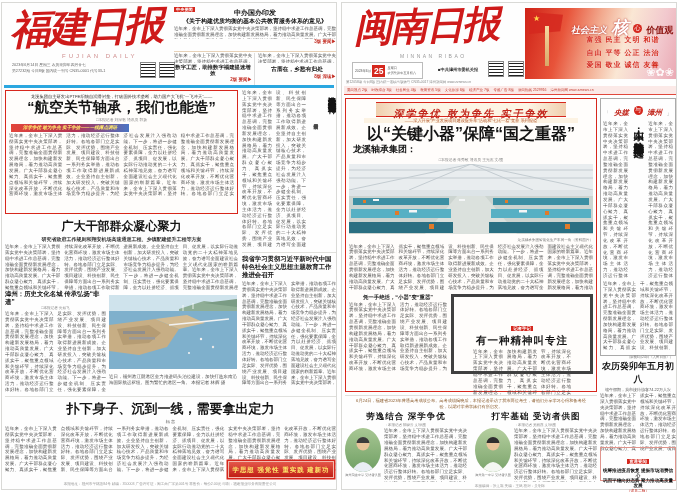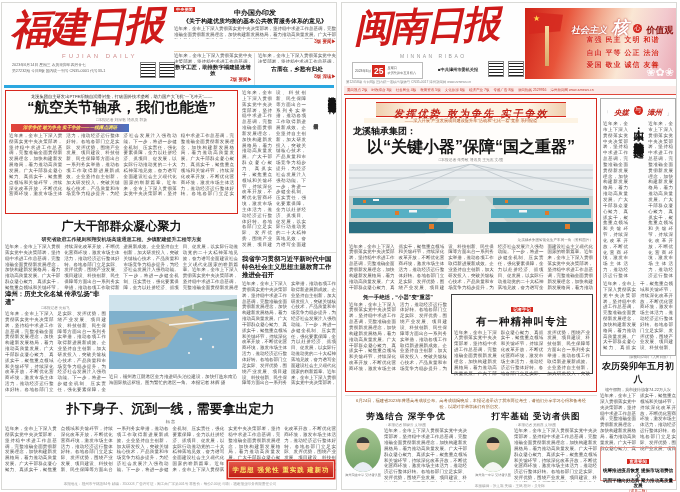--- a/index.html
+++ b/index.html
@@ -181,25 +181,25 @@
     <span style="font-size:3.5px;color:#c43c30;white-space:nowrap;">教育资讯 5版</span>
     <span style="font-size:3.5px;color:#c43c30;white-space:nowrap;">文化旅游 6版</span>
     <span style="font-size:3.5px;color:#c43c30;white-space:nowrap;">经济产业 7版</span>
     <span style="font-size:3.5px;color:#c43c30;white-space:nowrap;">专题广告 8版</span>
     <span style="font-size:3.5px;color:#c43c30;white-space:nowrap;">新闻热线 2529916</span>
     <span style="font-size:3.5px;color:#c43c30;white-space:nowrap;">漳州新闻网 www.zznews.cn</span>
   </div>
 
   <div class="abs redbox" style="left:3px;top:95px;width:252px;height:294px;padding:3px;">
     <div class="kbanner" style="width:190px;margin:0 auto;height:13px;text-align:center;">
-      <span class="script" style="font-size:10px;line-height:13px;letter-spacing:2px;">发挥优势 敢为争先 实干争效</span>
+      <span class="script" style="font-size:10px;line-height:13px;letter-spacing:2px;">深学争优 敢为争先 实干争效</span>
     </div>
     <div class="center" style="font-size:4.2px;color:#b0532a;background:#fdf3e3;width:214px;margin:1px auto 2px;">——深入开展“产业发展项目建设提升年”活动和“七比一看”竞赛 系列报道</div>
+    <div class="hl center" style="font-size:16px;line-height:1.1;">以“关键小器”保障“国之重器”</div>
     <div class="hl" style="font-size:9px;margin-left:4px;">龙溪轴承集团：</div>
-    <div class="hl center" style="font-size:16px;line-height:1.1;">以“关键小器”保障“国之重器”</div>
     <div class="center" style="font-size:3.8px;color:#888;margin:1px 0 2px;">□本报记者 朱秀敏 通讯员 王光杰 文/图</div>
     <svg width="244" height="70" viewBox="0 0 244 70">
       <rect width="244" height="70" fill="#e9edef"></rect>
       <g stroke="#c3cbd0" stroke-width="1">
         <line x1="0" y1="6" x2="244" y2="6"></line>
           <line x1="0" y1="14" x2="244" y2="14"></line>
         <line x1="122" y1="0" x2="0" y2="26"></line>
           <line x1="122" y1="0" x2="244" y2="26"></line>
         <line x1="122" y1="0" x2="60" y2="26"></line>
           <line x1="122" y1="0" x2="184" y2="26"></line>
@@ -230,21 +230,21 @@
           <rect x="110" y="35" width="6" height="2"></rect>
       </g>
     </svg>
     <div style="font-size:3.6px;color:#777;text-align:right;">龙溪轴承集团智能化生产车间一角（资料图片）</div>
     <div class="tt c5" style="height:48px;margin-top:2px;">近年来，全市上下深入贯彻落实党中央决策部署，坚持稳中求进工作总基调，完整准确全面贯彻新发展理念，加快构建新发展格局，着力推动高质量发展。广大干部群众凝心聚力、真抓实干，聚焦重点领域和关键环节，持续深化改革开放，不断优化营商环境，激发市场主体活力，推动经济运行整体好转。各地各部门立足实际、发挥优势，围绕产业发展、项目建设、科技创新、民生保障等方面出台一系列务实举措，推动各项工作取得新进展新成效。企业坚持自主创新，加大研发投入，突破关键核心技术，产品质量和市场竞争力稳步提升，为经济社会发展注入强劲动能。下一步，将进一步健全机制、压实责任，强化要素保障，全力以赴拼经济、抓项目、促发展，以实际行动推动党的二十大精神落地见效，奋力谱写全面建设社会主义现代化国家的崭新篇章。近年来，全市上下深入贯彻落实党中央决策部署，坚持稳中求进工作总基调，完整准确全面贯彻新发展理念，加快构建新发展格局，着力推动高质量发展。广大干部群众凝心聚力、真抓实干，聚焦重点领域和关键环节，持续深化改革开放，不断优化营商环境，激发市场主体活力，推动经济运行整体好转。各地各部门立足实际、发挥优势，围绕产业发展、项目建设、科技创新、民生保障等方面出台一系列务实举措，推动各项工作取得新进展新成效。企业坚持自主创新，加大研发投入，突破关键核心技术，产品质量和市场竞争力稳步提升，为经济社会发展注入强劲动能。下一步，将进一步健全机制、压实责任，强化要素保障，全力以赴拼经济、抓项目、促发展，以实际行动推动党的二十大精神落地见效，奋力谱写全面建设社会主义现代化国家的崭新篇章。</div>
     <div style="display:flex;margin-top:2px;height:80px;">
       <div style="width:98px;">
         <div class="hl center" style="font-size:5.4px;">凭一手绝活，“小器”变“重器”</div>
         <div class="tt c2" style="height:71px;margin-top:1px;">近年来，全市上下深入贯彻落实党中央决策部署，坚持稳中求进工作总基调，完整准确全面贯彻新发展理念，加快构建新发展格局，着力推动高质量发展。广大干部群众凝心聚力、真抓实干，聚焦重点领域和关键环节，持续深化改革开放，不断优化营商环境，激发市场主体活力，推动经济运行整体好转。各地各部门立足实际、发挥优势，围绕产业发展、项目建设、科技创新、民生保障等方面出台一系列务实举措，推动各项工作取得新进展新成效。企业坚持自主创新，加大研发投入，突破关键核心技术，产品质量和市场竞争力稳步提升，为经济社会发展注入强劲动能。下一步，将进一步健全机制、压实责任，强化要素保障，全力以赴拼经济、抓项目、促发展，以实际行动推动党的二十大精神落地见效，奋力谱写全面建设社会主义现代化国家的崭新篇章。近年来，全市上下深入贯彻落实党中央决策部署，坚持稳中求进工作总基调，完整准确全面贯彻新发展理念，加快构建新发展格局，着力推动高质量发展。广大干部群众凝心聚力、真抓实干，聚焦重点领域和关键环节，持续深化改革开放，不断优化营商环境，激发市场主体活力，推动经济运行整体好转。各地各部门立足实际、发挥优势，围绕产业发展、项目建设、科技创新、民生保障等方面出台一系列务实举措，推动各项工作取得新进展新成效。企业坚持自主创新，加大研发投入，突破关键核心技术，产品质量和市场竞争力稳步提升，为经济社会发展注入强劲动能。下一步，将进一步健全机制、压实责任，强化要素保障，全力以赴拼经济、抓项目、促发展，以实际行动推动党的二十大精神落地见效，奋力谱写全面建设社会主义现代化国家的崭新篇章。</div>
       </div>
-      <div style="flex:1;margin-left:4px;border:1px solid #404040;padding:2px;position:relative;">
+      <div style="flex:1;margin-left:4px;border:3px solid #404040;padding:19px;position:relative;">
         <div class="center"><span class="chip" style="font-size:4.4px;">记者手记</span></div>
         <div class="hl center" style="font-size:10.5px;letter-spacing:1px;">有一种精神叫专注</div>
         <div class="tt c3" style="height:50px;margin-top:1px;">近年来，全市上下深入贯彻落实党中央决策部署，坚持稳中求进工作总基调，完整准确全面贯彻新发展理念，加快构建新发展格局，着力推动高质量发展。广大干部群众凝心聚力、真抓实干，聚焦重点领域和关键环节，持续深化改革开放，不断优化营商环境，激发市场主体活力，推动经济运行整体好转。各地各部门立足实际、发挥优势，围绕产业发展、项目建设、科技创新、民生保障等方面出台一系列务实举措，推动各项工作取得新进展新成效。企业坚持自主创新，加大研发投入，突破关键核心技术，产品质量和市场竞争力稳步提升，为经济社会发展注入强劲动能。下一步，将进一步健全机制、压实责任，强化要素保障，全力以赴拼经济、抓项目、促发展，以实际行动推动党的二十大精神落地见效，奋力谱写全面建设社会主义现代化国家的崭新篇章。</div>
       </div>
     </div>
   </div>
 
   <div class="abs" style="left:258px;top:95px;width:76px;height:258px;border:1px solid #aaa;box-sizing:border-box;padding:2px;">
     <div class="center" style="white-space:nowrap;">
       <span style="color:#999;font-size:6px;">「</span>

